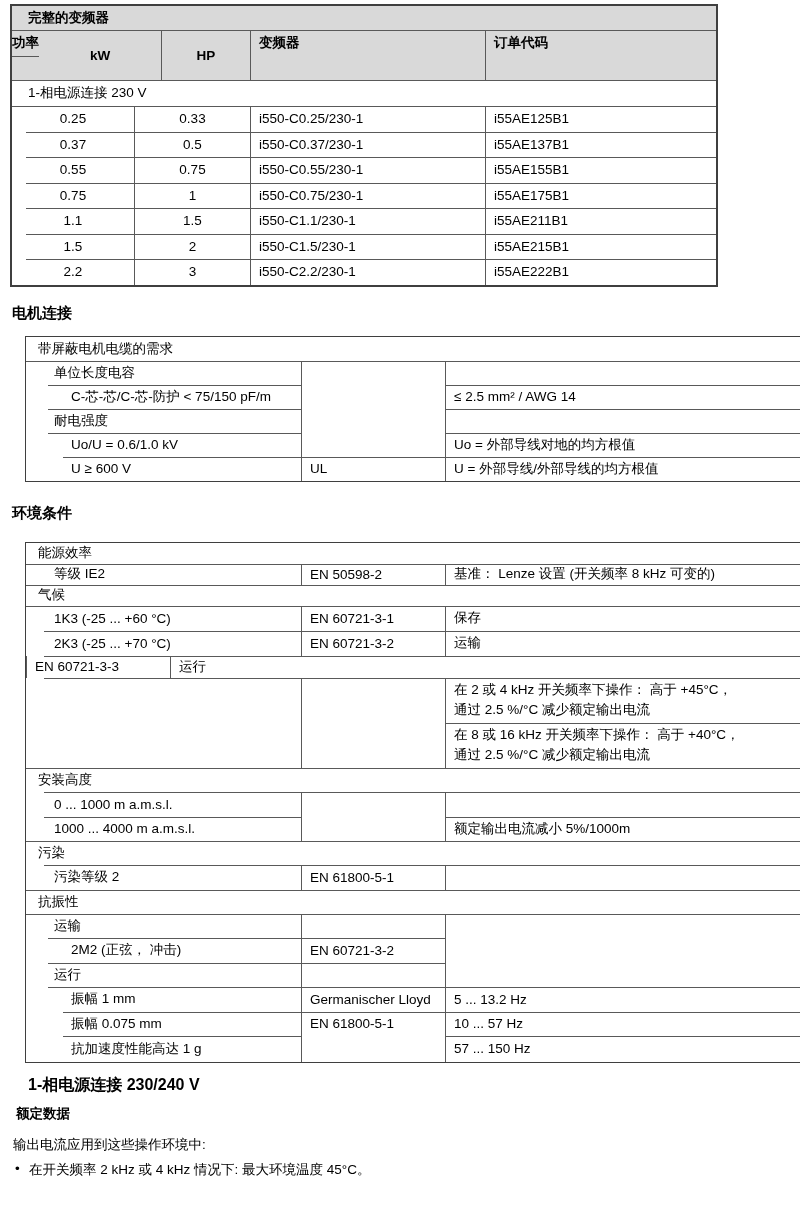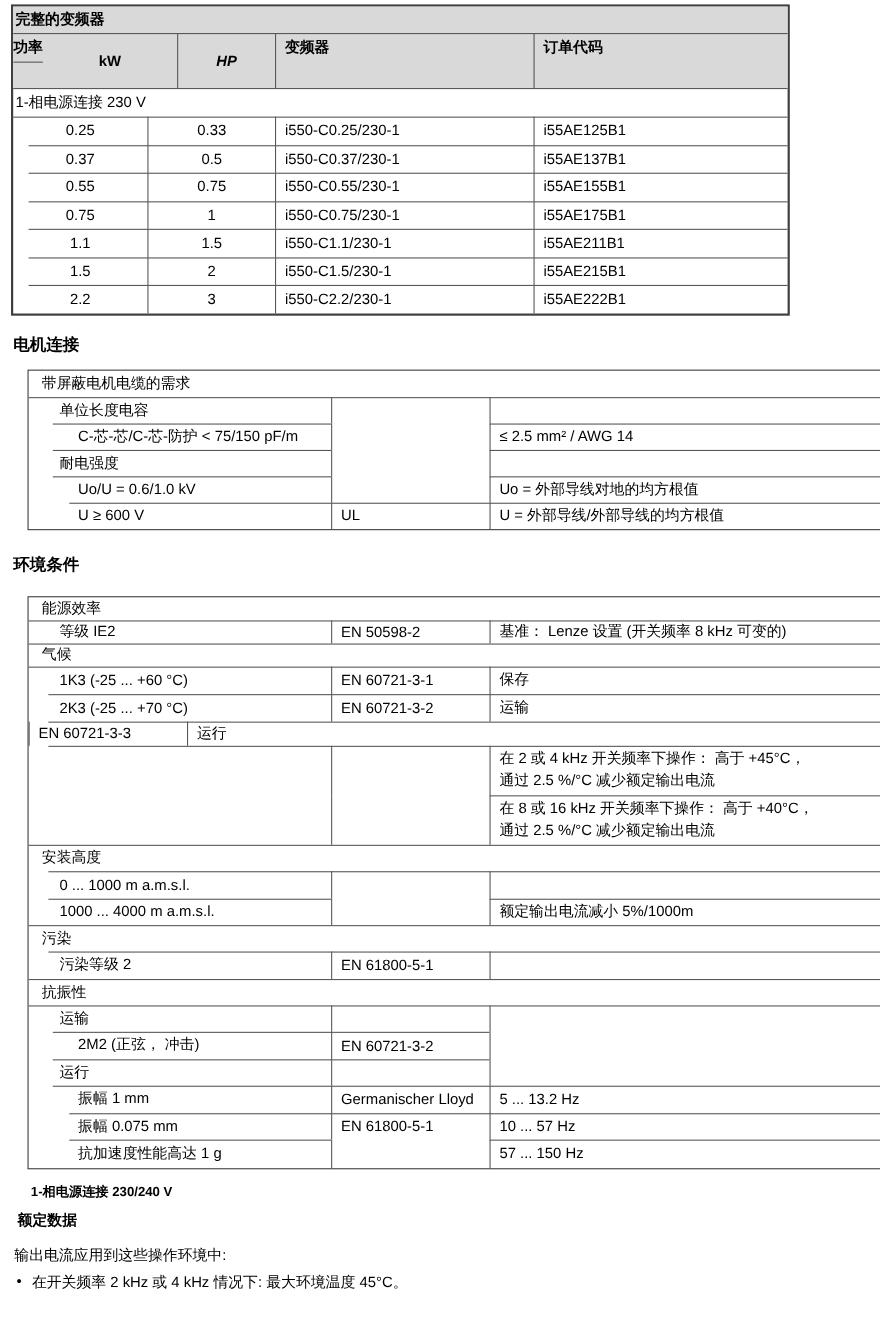--- a/index.html
+++ b/index.html
@@ -13,35 +13,35 @@
   .t2{width:793px;margin-left:25px;border:1.5px solid var(--bs);}
   .row{position:relative;display:flex;align-items:stretch;box-sizing:border-box;}
   .cell{box-sizing:border-box;display:flex;align-items:center;overflow:hidden;white-space:nowrap;}
   .vl{border-left:1px solid var(--bl);}
   .hl{position:absolute;top:0;height:1px;right:0;background:var(--bl);}
   .gray{background:var(--hbg);}
   .b{font-weight:700;}
   .ctr{justify-content:center;}
   .topal{align-items:flex-start;padding-top:4px;}
   .pre{white-space:pre-line;line-height:20px;}
-  .p7{padding-left:2px}.p8{padding-left:8px}.p12{padding-left:12px}
+  .p7{padding-left:16px}.p8{padding-left:8px}.p12{padding-left:12px}
   .p28{padding-left:28px}.p45{padding-left:45px}
   
   .w-kw{width:122px}.w-hp{width:116px}.w-model{width:235px}.w-code{flex:1}
   .pwr{width:238px;display:flex;flex-direction:row;align-items:stretch;padding:0;}
   .pwr-top{height:26px;border-bottom:1px solid var(--bl);display:flex;align-items:center;justify-content:center;}
   .pwr-bot{flex:1;display:flex;}
   .pwr-kw{width:122px;display:flex;align-items:center;justify-content:center;}
-  .pwr-hp{flex:1;border-left:1px solid var(--bl);display:flex;align-items:center;justify-content:center;font-style:italic;}
+  .pwr-hp{flex:1;border-left:1px solid var(--bl);display:flex;align-items:center;justify-content:center;}
   
   .c1{width:275px}.c2{width:144px}.c3{flex:1}
   h2{font-size:15px;font-weight:700;margin:0;}
   #motor-title{margin:17px 0 13px 12px;}
   #env-title{margin:22px 0 19px 12px;}
-  #rated-heading{font-size:12px;font-weight:700;margin:12px 12px 0 28px;}
+  #rated-heading{font-size:16px;font-weight:700;margin:12px 12px 0 28px;}
   #rated-sub{font-size:13.5px;font-weight:700;margin:9px 0 0 16px;}
   .intro{margin:13px 0 0 13px;}
   .bullet{display:flex;margin:7px 0 0 15px;}
   .bullet .dot{width:14px;flex:none;}
 </style>
 </head>
 <body style="background: rgb(255, 255, 255);">
 
 <div class="tbl t1">
   <div class="row gray" style="height:24px">

